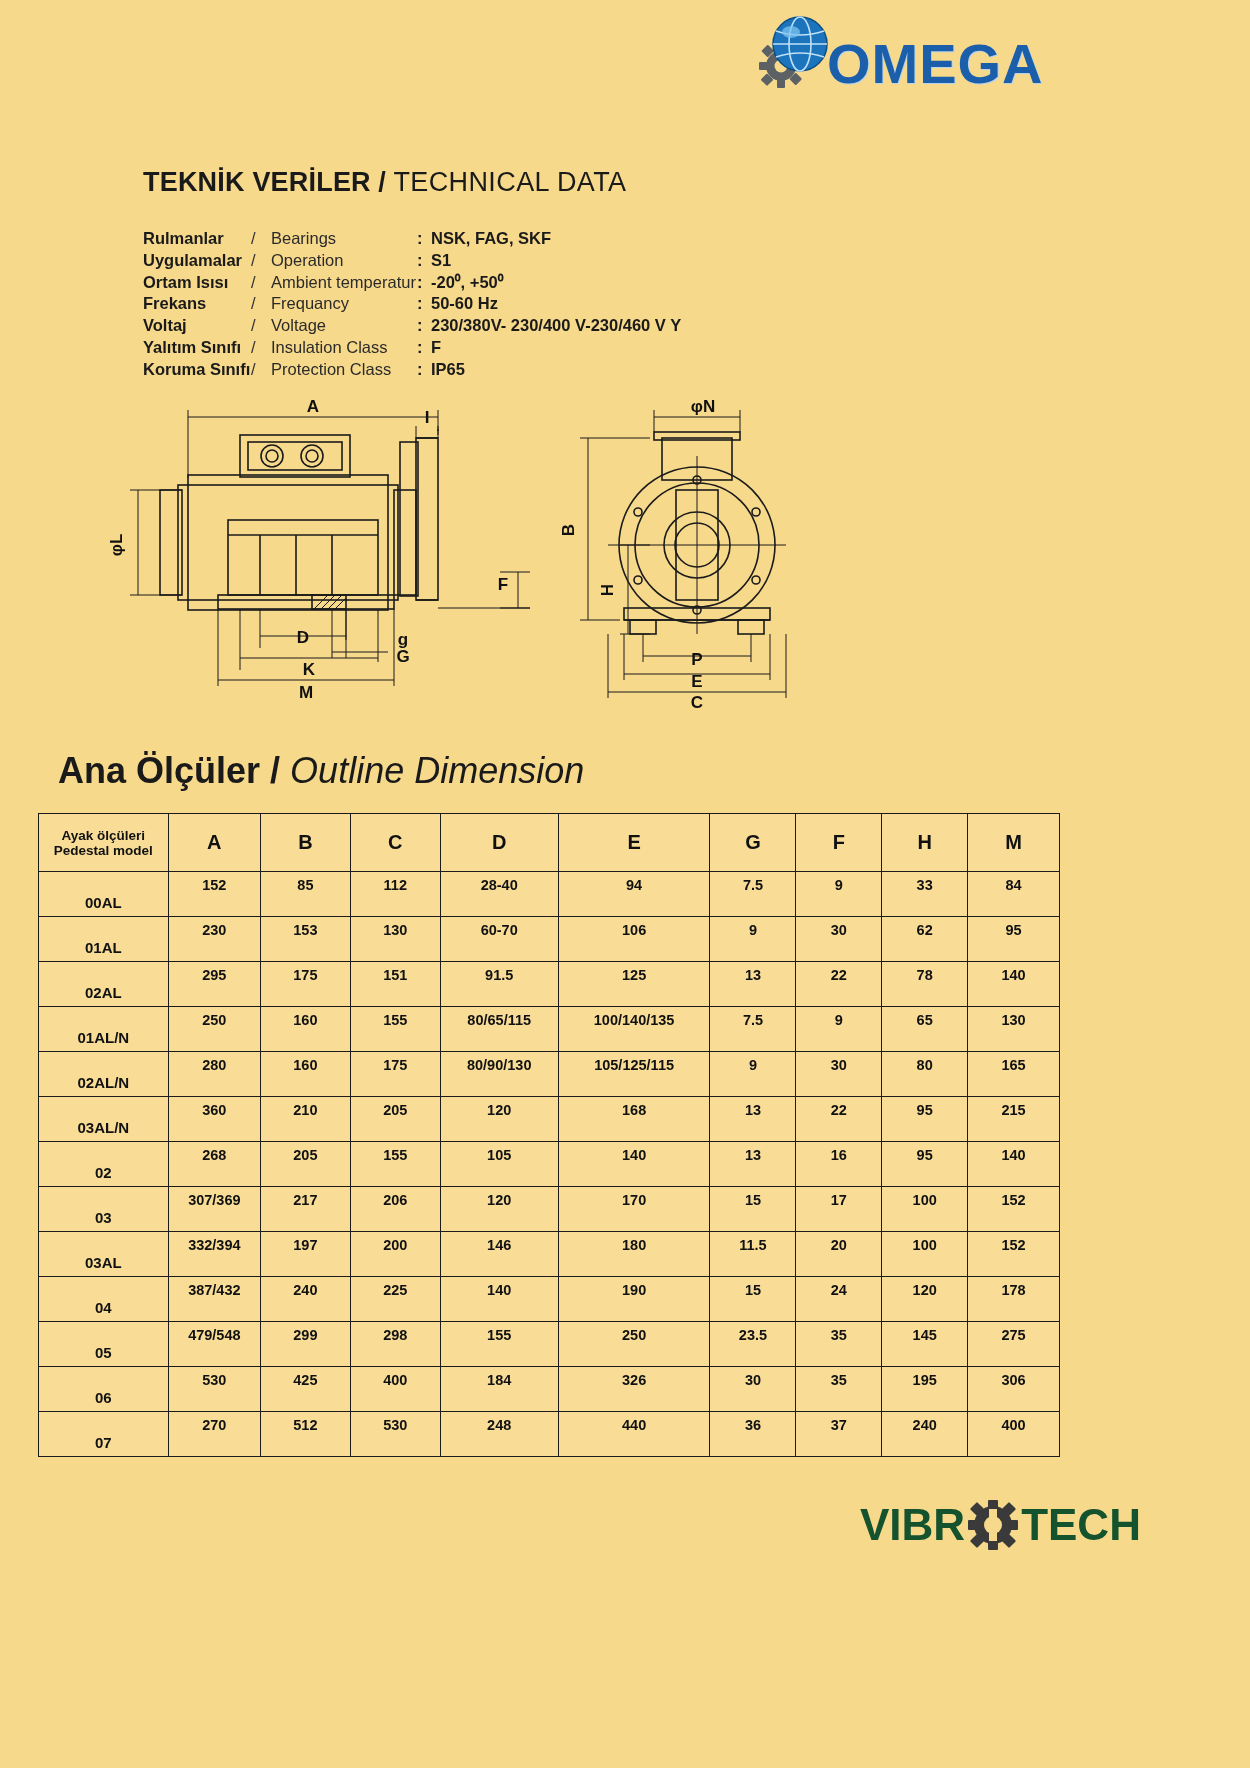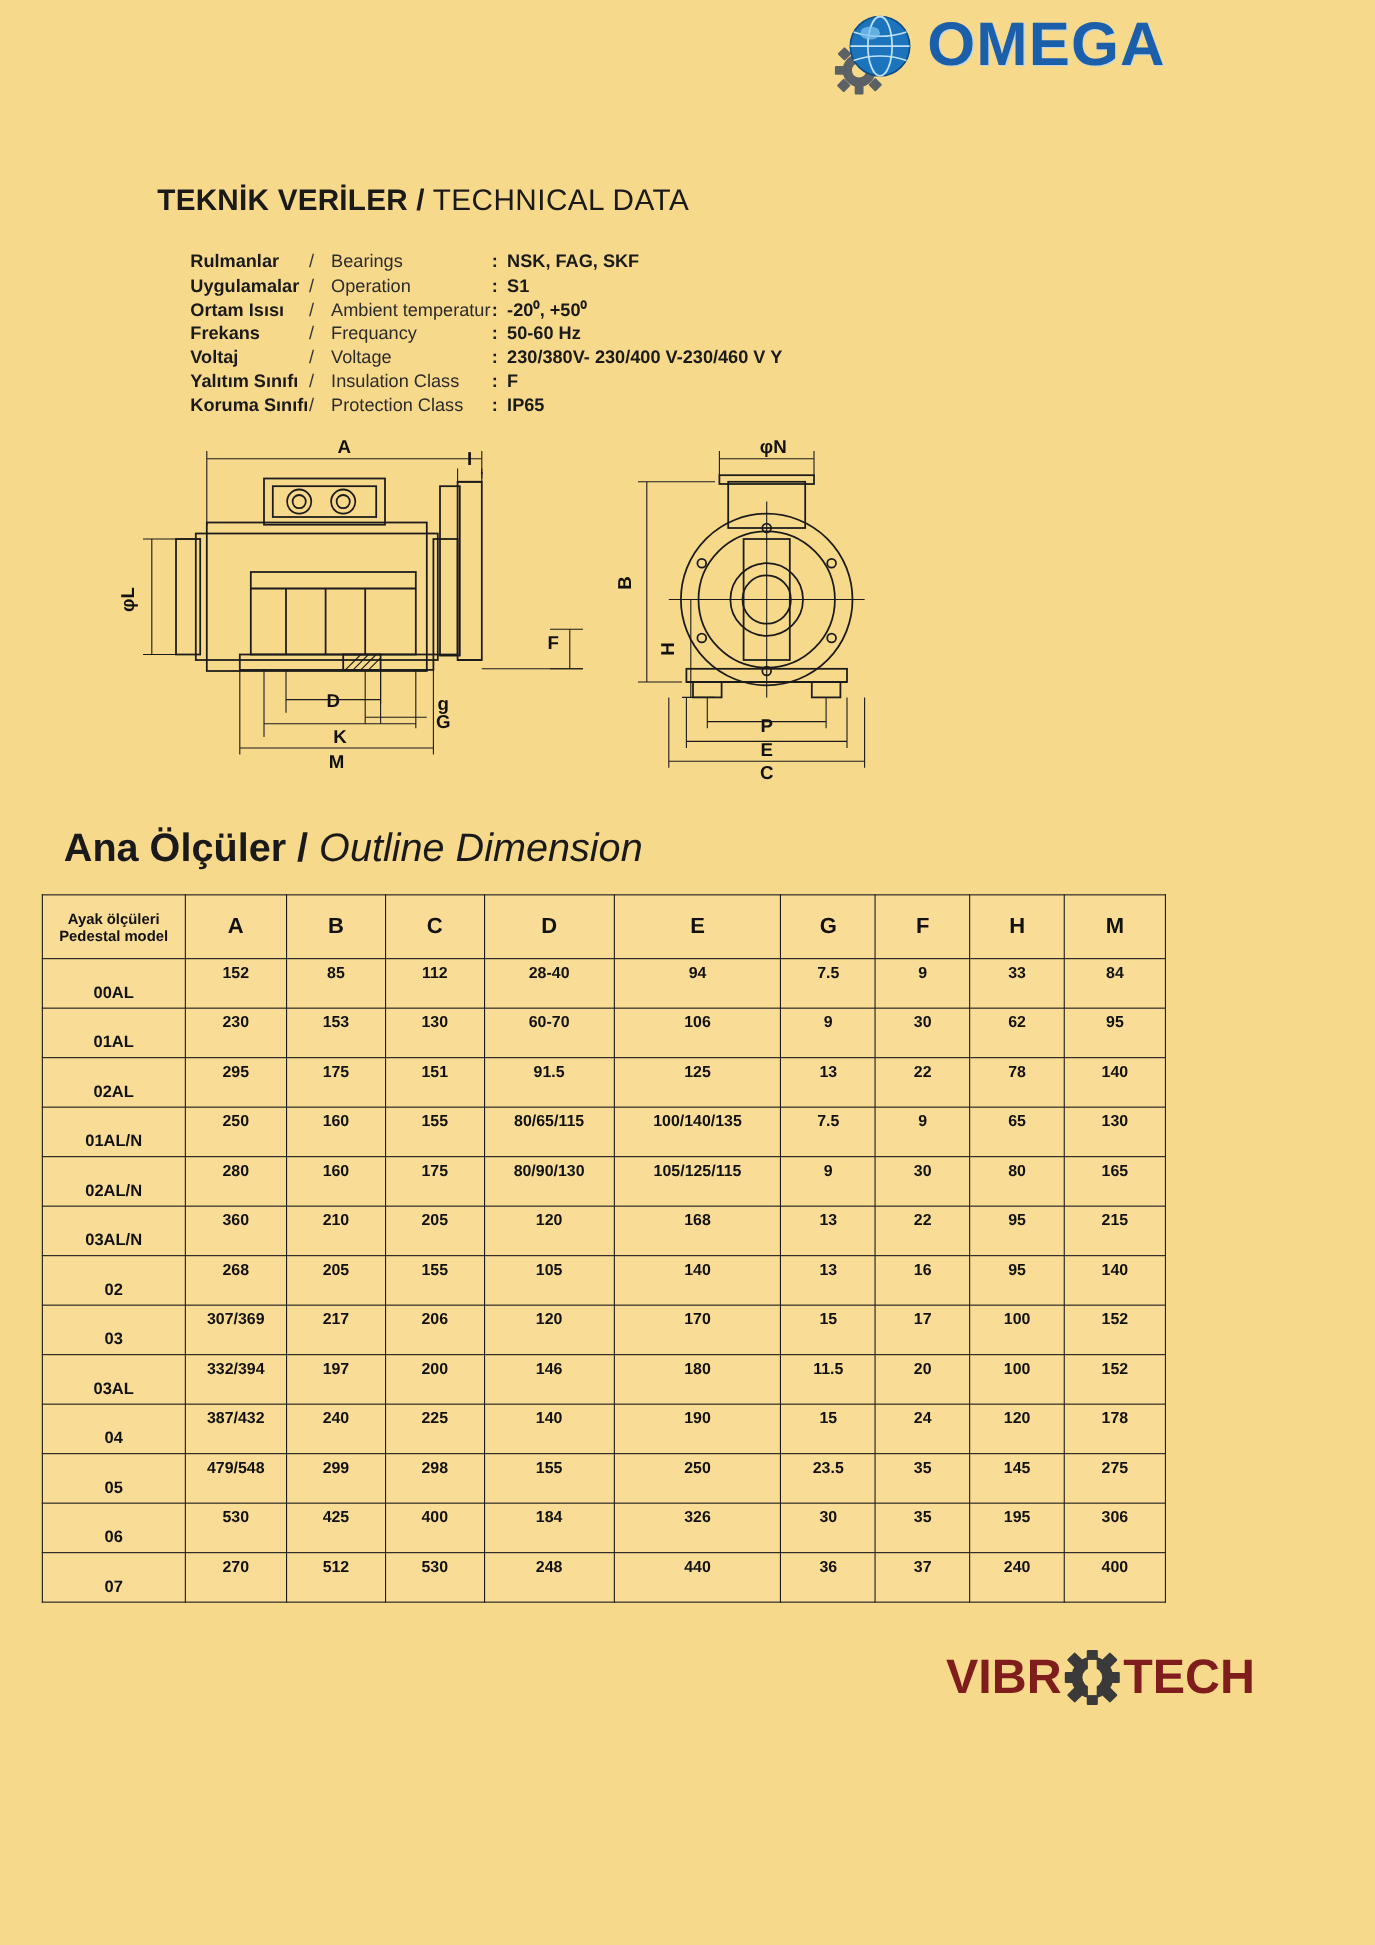--- a/index.html
+++ b/index.html
@@ -9,21 +9,21 @@
     font-family:"Liberation Sans",sans-serif;
     color:#1a1a1a;
     position:relative;
     overflow:hidden;
   }
   .page{position:absolute;inset:0;}
 
   
   .omega-logo{
     position:absolute;left:755px;top:12px;width:320px;height:80px;
-    display:flex;align-items:flex-start;gap:16px;
+    display:flex;align-items:flex-end;
   }
   .omega-globe{
     position:relative;width:78px;height:78px;flex:0 0 78px;
   }
   .omega-word{
     font-family:"Liberation Sans",sans-serif;
     font-weight:bold;font-size:56px;letter-spacing:1px;
     color:#1b5faa;line-height:1;margin-left:-6px;
     text-shadow:1px 1px 0 #b9d4ea;
   }
@@ -32,21 +32,21 @@
   .tech-title{
     position:absolute;left:143px;top:167px;
     font-size:27px;white-space:nowrap;
   }
   .tech-title .tr{font-weight:bold;letter-spacing:.2px;}
   .tech-title .sl{font-weight:bold;}
   .tech-title .en{font-weight:normal;letter-spacing:.4px;}
 
   .tech-list{
     position:absolute;left:143px;top:228px;
-    font-size:16.5px;line-height:21.8px;margin-left:30px;
+    font-size:16.5px;line-height:21.8px;
   }
   .tech-row{display:flex;white-space:nowrap;}
   .t-tr{width:108px;font-weight:bold;}
   .t-sep{width:20px;font-weight:normal;color:#333;}
   .t-en{width:146px;font-weight:normal;color:#2b2b2b;}
   .t-colon{width:14px;font-weight:bold;}
   .t-val{font-weight:bold;}
 
   
   .drawings{position:absolute;left:100px;top:390px;width:820px;height:330px;}
@@ -85,21 +85,21 @@
   .c-d{width:118px;}.c-e{width:152px;}.c-g{width:86px;}
   .c-f{width:86px;}.c-h{width:86px;}.c-m{width:92px;}
 
   
   .vibro{
     position:absolute;left:860px;top:1490px;width:330px;height:70px;
     display:flex;align-items:center;
   }
   .vibro .v1,.vibro .v2{
     font-family:"Liberation Sans",sans-serif;
-    font-weight:bold;font-size:44px;color:#7f1d1d;letter-spacing:0px;
+    font-weight:bold;font-size:44px;color:#14532d;letter-spacing:0px;
   }
   .vibro .gear{position:relative;width:52px;height:52px;margin:0 2px;}
 </style>
 </head>
 <body>
 
 <div class="page">
 
   <div class="omega-logo">
     <div class="omega-globe">

